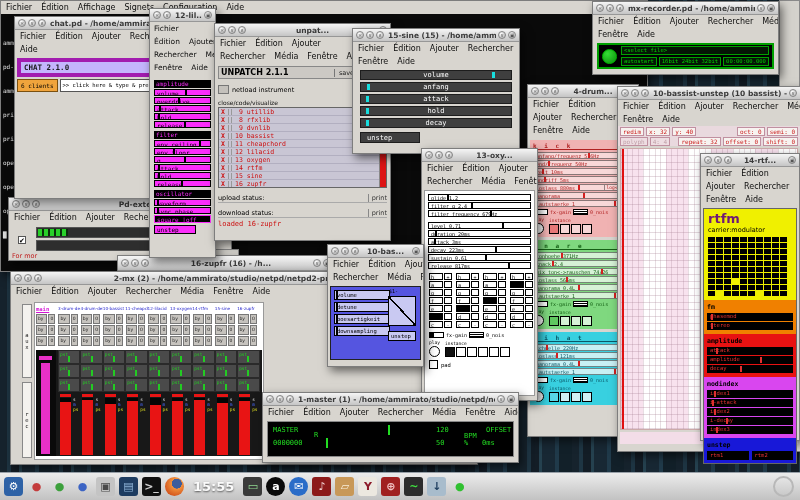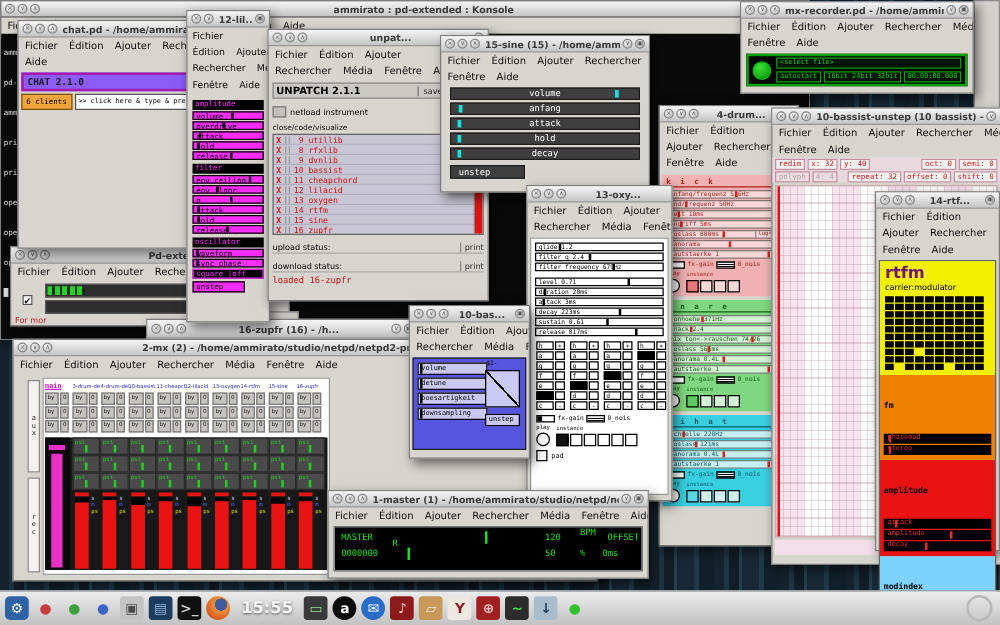--- a/index.html
+++ b/index.html
@@ -13,21 +13,21 @@
 .mrow{display:flex;gap:9px;font-size:8px;color:#0d0d0d;padding:2px 5px;white-space:nowrap;overflow:hidden;align-items:center}
 .mono,.prow,.drow,.srow{font-family:"DejaVu Sans Mono",monospace}
 .prow{position:relative;border:1px solid #000;height:8px;overflow:hidden;white-space:nowrap;padding-left:2px;font-size:6px;line-height:7px}
 .mk{position:absolute;top:0;bottom:0;width:2px;background:#000}
 
 #w-konsole{background:#0a0a0a}
 #w-konsole .kmenu{background:#d8d5cf}
 #w-konsole .kbody{position:absolute;left:0;right:0;top:30px;bottom:0;background:#0a0a0a}
 #w-konsole .kline{font:6px/24px "DejaVu Sans Mono",monospace;color:#e0e0e0;padding-left:2px;white-space:pre}
 
-#w-chat .chhead{background:#8b5cf6;border:2px solid #a21caf;font:bold 7.5px "DejaVu Sans Mono",monospace;padding:1px 3px;color:#1a1a1a;margin:2px}
+#w-chat .chhead{background:#c4b5fd;border:4px solid #a21caf;font:bold 7.5px "DejaVu Sans Mono",monospace;padding:1px 3px;color:#1a1a1a;margin:2px}
 #w-chat .chbody{background:#f0a43c;border:1px solid #7a5010;height:108px;margin:0 2px;position:relative}
 #w-chat .chusers{position:absolute;left:3px;bottom:2px;font:6.5px "DejaVu Sans Mono",monospace;color:#7d8a5a}
 #w-chat .chrow{display:flex;gap:2px;margin:2px}
 #w-chat .clients{background:#f0a43c;border:1px solid #7a5010;font:6px/9px "DejaVu Sans Mono",monospace;padding:1px 3px;white-space:nowrap}
 #w-chat .chinput{flex:1;background:#fff;border:1px solid #555;font:5.5px/9px "DejaVu Sans Mono",monospace;padding:1px 2px;white-space:nowrap;overflow:hidden}
 
 #w-pdcon .pcc{position:relative;height:36px;margin:1px 3px}
 #w-pdcon .pcheck{position:absolute;left:6px;top:11px;width:8px;height:8px;border:1px solid #555;background:#fff;font-size:7px;line-height:8px;text-align:center}
 #w-pdcon .met{position:absolute;left:24px;width:130px;height:11px;background:#2e2e2e;border:1px solid #555}
 #w-pdcon .seg{position:absolute;left:1px;top:1px;bottom:1px;width:30px;background:repeating-linear-gradient(90deg,#28d028 0 4px,#0a2e0a 4px 6px)}
@@ -131,21 +131,21 @@
 #w-bass .bbot{display:flex;gap:12px;margin:0 2px 2px;padding:2px 2px 2px 92px;background:#f3dde8;font:bold 6.5px "DejaVu Sans Mono",monospace;color:#8a1020}
 
 #w-rtf .rpan{margin:2px;border:1px solid #666}
 #w-rtf .ysec{background:#f0f000;padding:2px 4px 4px}
 #w-rtf .rname{font:bold 13px "DejaVu Sans",sans-serif;color:#701a75}
 #w-rtf .rsub{font:6.5px "DejaVu Sans",sans-serif;color:#000;margin-bottom:3px}
 #w-rtf .rgrid{display:grid;grid-template-columns:repeat(10,7px);gap:1px}
 #w-rtf .rcell{height:5px;background:#000}
 #w-rtf .rcell.gapc{background:transparent}
 #w-rtf .csec{padding:1px 3px 3px}
-#w-rtf .chd{font:bold 6.5px "DejaVu Sans Mono",monospace;color:#000;margin:19px 0}
+#w-rtf .chd{font:bold 6.5px "DejaVu Sans Mono",monospace;color:#000;margin:2px 0}
 #w-rtf .rrow{position:relative;height:8px;background:#000;margin:1px 0;color:#e03030;font:5.5px/7px "DejaVu Sans Mono",monospace;padding-left:3px;overflow:hidden;white-space:nowrap}
 #w-rtf .rmk{position:absolute;top:1px;bottom:1px;width:2px;background:#e03030}
 #w-rtf .ubtns{display:flex;gap:3px}
 #w-rtf .ub{flex:1;height:9px;background:#000;color:#e03030;font:5.5px/8px "DejaVu Sans Mono",monospace;padding-left:3px}
 
 #w-blue .zpan{margin:2px;background:#5555e0;border:1px solid #222;padding:3px;position:relative;height:74px}
 #w-blue .zrow{position:relative;width:56px;height:10px;background:#c9c9f2;border:1px solid #000;margin-bottom:2px;font:5.5px/9px "DejaVu Sans Mono",monospace;padding-left:2px;overflow:hidden;white-space:nowrap}
 #w-blue .zmk{position:absolute;left:1px;top:0;bottom:0;width:2px;background:#000}
 #w-blue .env{position:absolute;right:4px;top:9px;width:28px;height:30px;background:#c9c9f2;border:1px solid #000}
 #w-blue .diag{position:absolute;inset:0;background:linear-gradient(to top right,transparent 48%,#000 48%,#000 52%,transparent 52%)}
@@ -163,26 +163,20 @@
 .tics{display:flex;gap:4px;align-items:center}
 #clock{font:bold 13px "DejaVu Sans",sans-serif;color:#fafafa;text-shadow:0 1px 2px #555;margin:0 5px}
 #tray-circle{position:absolute;right:6px;top:3px;width:21px;height:21px;border-radius:50%;border:2px solid #b8b8b8}
 </style>
 </head>
 <body>
 
 <div id="desktop"></div>
 
 <div class="win" id="w-konsole" style="left:0;top:0;width:648px;height:272px;z-index:1">
-  <div class="tbar">
-      <span class="wb">×</span>
-      <span class="wb">∨</span>
-      <span class="wb">∧</span>
-      <span class="tt">ammirato : pd-extended : Konsole</span>
-    </div>
   <div class="mrow kmenu">
       <span>Fichier</span>
       <span>Édition</span>
       <span>Affichage</span>
       <span>Signets</span>
       <span>Configuration</span>
       <span>Aide</span>
     </div>
   <div class="kbody">
       <div class="kline">amm</div>
@@ -1300,21 +1294,21 @@
         </div>
     </div>
     <div class="csec" style="background:#e81212">
       <div class="chd">amplitude</div>
       <div>
           <div class="rrow"><span>attack</span><i class="rmk" style="left: 10%;"></i></div>
           <div class="rrow"><span>amplitude</span><i class="rmk" style="left: 62%;"></i></div>
           <div class="rrow"><span>decay</span><i class="rmk" style="left: 38%;"></i></div>
         </div>
     </div>
-    <div class="csec" style="background:#7dd3fc">
+    <div class="csec" style="background:#d946ef">
       <div class="chd">modindex</div>
       <div>
           <div class="rrow"><span>index1</span><i class="rmk" style="left: 8%;"></i></div>
           <div class="rrow"><span>i-attack</span><i class="rmk" style="left: 6%;"></i></div>
           <div class="rrow"><span>index2</span><i class="rmk" style="left: 8%;"></i></div>
           <div class="rrow"><span>i-decay</span><i class="rmk" style="left: 22%;"></i></div>
           <div class="rrow"><span>index3</span><i class="rmk" style="left: 10%;"></i></div>
         </div>
     </div>
     <div class="csec" style="background:#1818d8">
@@ -1343,21 +1337,21 @@
       <span>Rechercher</span>
       <span>Média</span>
       <span>Fenêtre</span>
       <span>Aide</span>
     </div>
   <div class="masp">
     <span class="ab" style="left:5px;top:4px">MASTER</span>
     <span class="ab" style="left:46px;top:9px">R</span>
     <i class="gmk" style="left:120px;top:3px;height:10px"></i>
     <span class="ab" style="left:168px;top:4px">120</span>
-    <span class="ab" style="left:196px;top:0">BPM</span>
+    <span class="ab" style="left:196px;top:10px">BPM</span>
     <span class="ab" style="left:218px;top:4px">OFFSET</span>
     <span class="ab" style="left:5px;top:17px">0000000</span>
     <i class="gmk" style="left:58px;top:16px;height:10px"></i>
     <span class="ab" style="left:168px;top:17px">50</span>
     <span class="ab" style="left:196px;top:17px">%</span>
     <span class="ab" style="left:214px;top:17px">0ms</span>
   </div>
 </div>
 
 <div id="taskbar">

